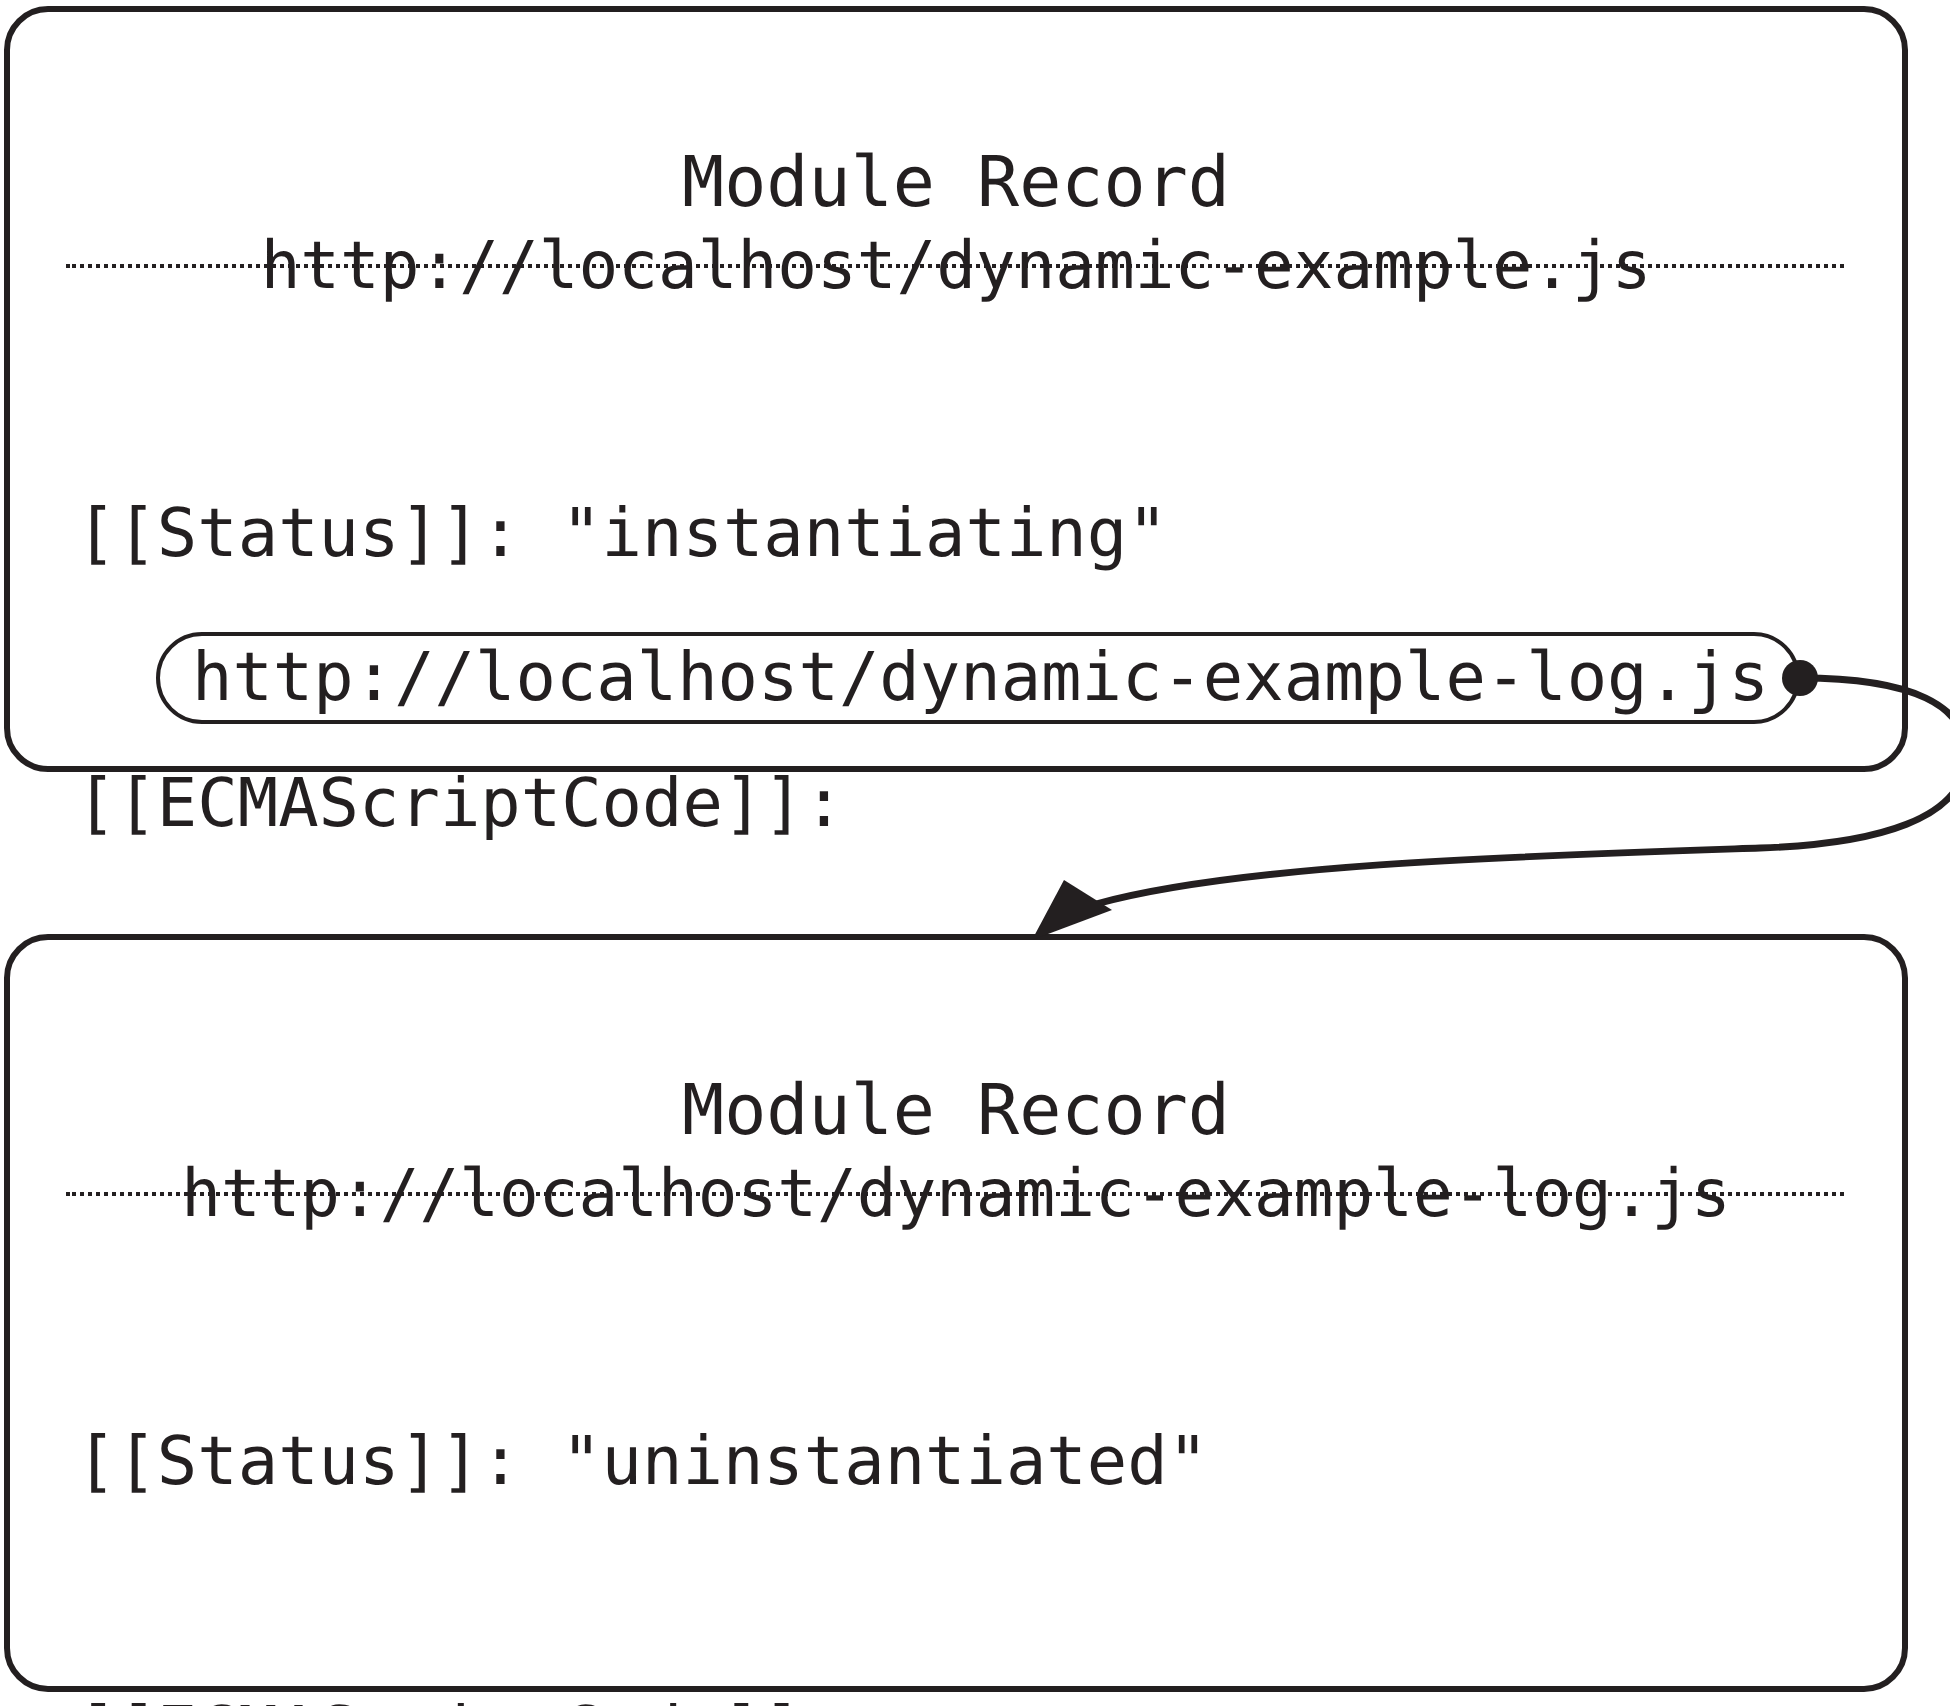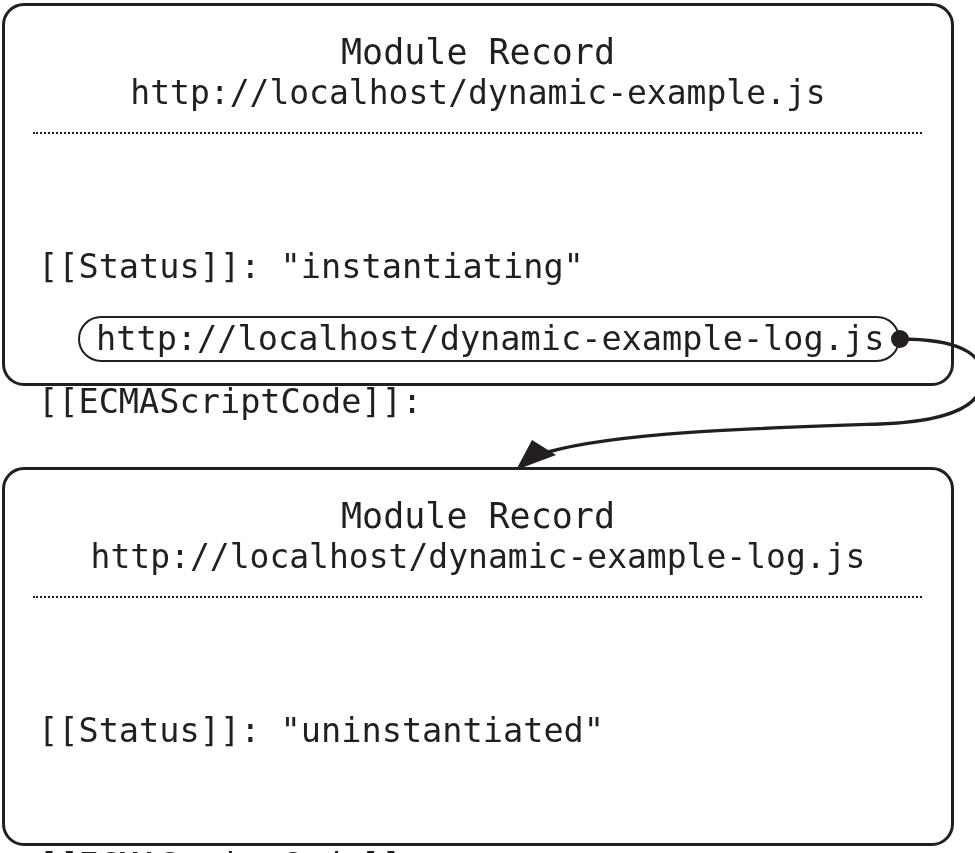--- a/index.html
+++ b/index.html
@@ -34,20 +34,21 @@
   }
   #record-box-1 { left: 2px;  top: 3px;   width: 952px; height: 383px; }
   #record-box-2 { left: 2px;  top: 467px; width: 952px; height: 379px; }
 
   
   .record-header {
     position: absolute;
     left: 0;
     right: 0;
     text-align: center;
+    margin-top: 40px;
   }
   .record-kind {
     font-size: 35px;
     line-height: 40px;
     letter-spacing: 0px;
     white-space: pre;
   }
   .record-url {
     font-size: 33px;
     line-height: 42px;

